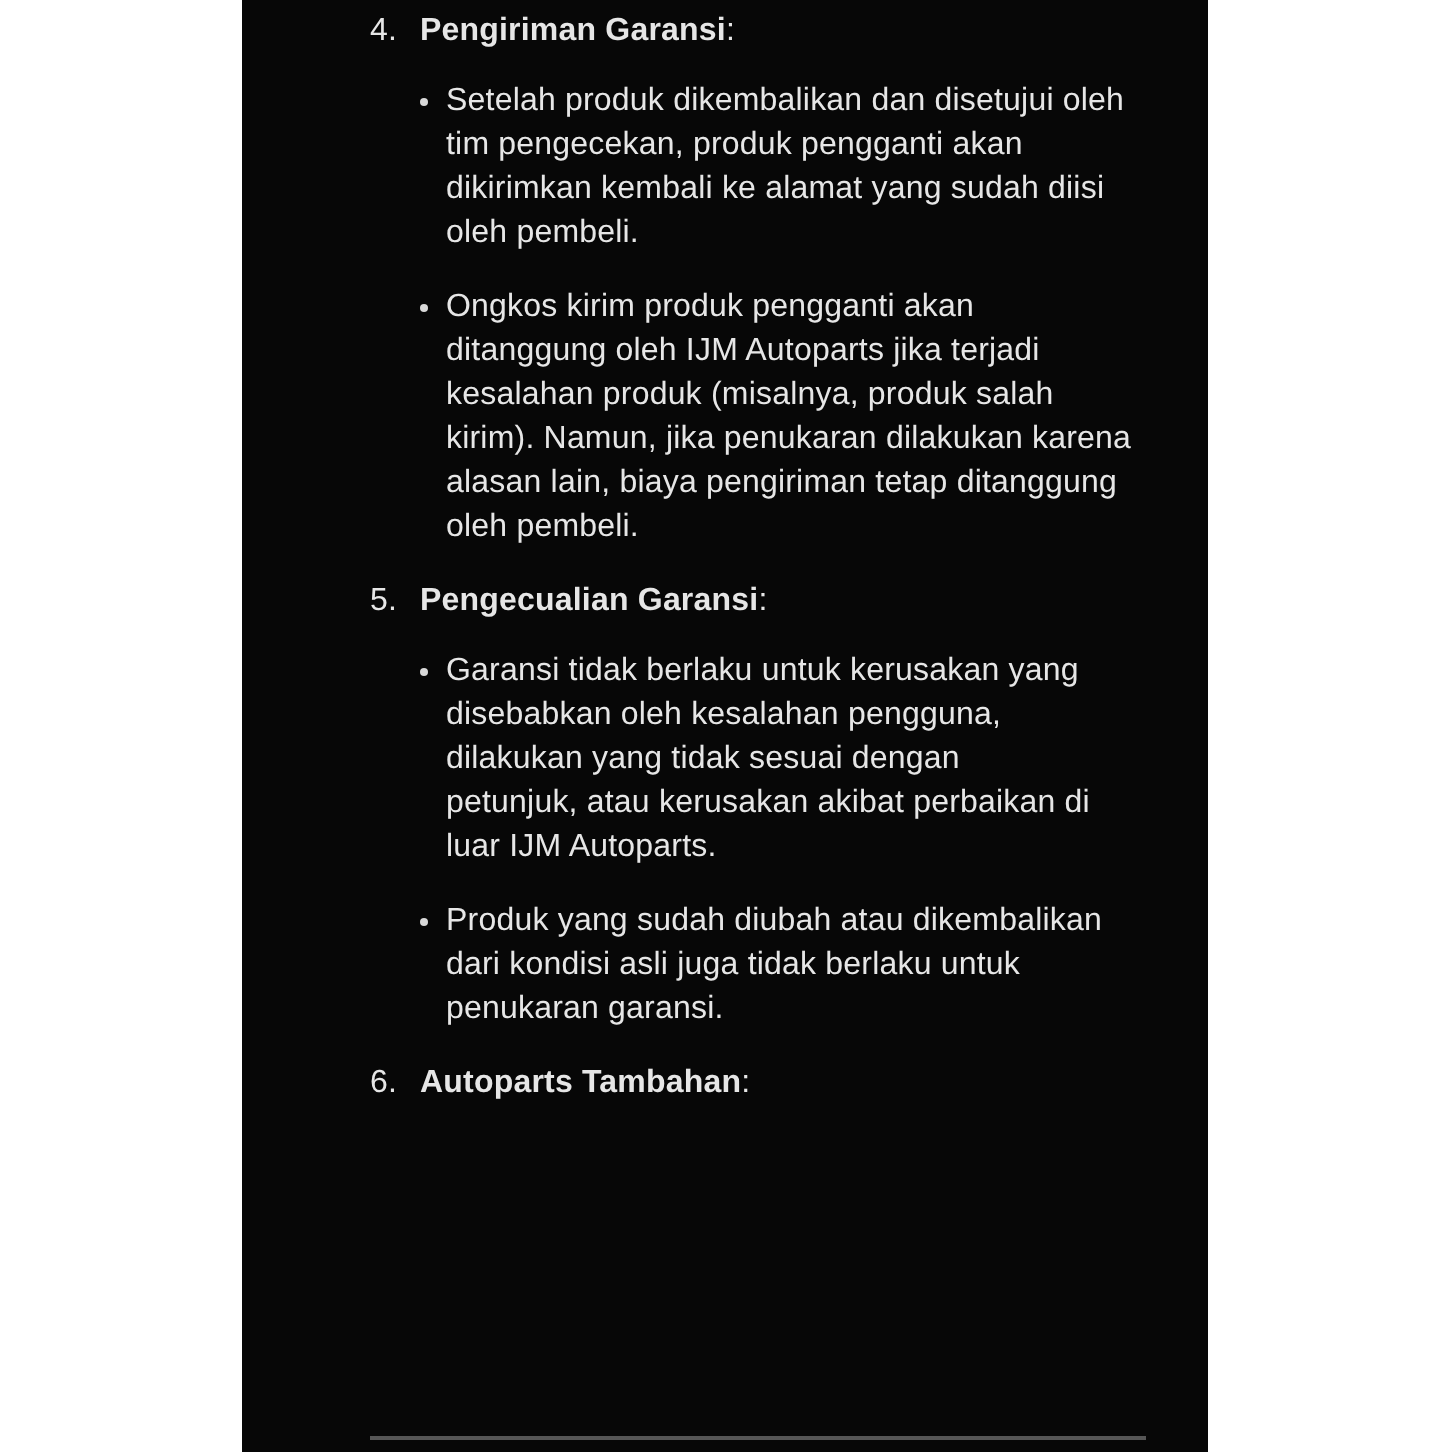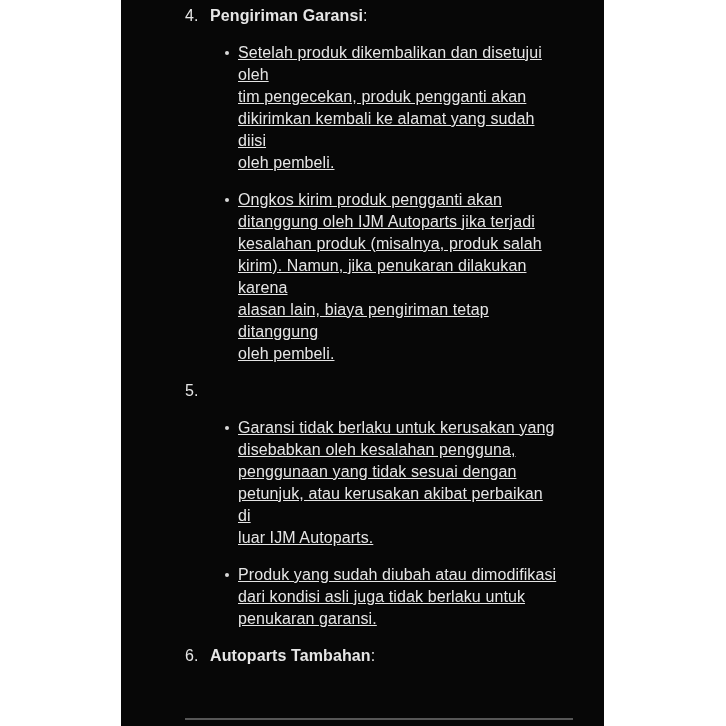--- a/index.html
+++ b/index.html
@@ -39,24 +39,23 @@
     margin: 0 0 13px 0;
   }
   .item-number {
     width: 25px;
     flex: 0 0 25px;
     font-weight: 400;
   }
   .item-title { font-weight: 700; }
   .item-colon { font-weight: 400; }
   .bullet-list {
-    margin: 15px;
+    margin: 0;
     padding: 0 0 0 24px;
     list-style: none;
-    text-decoration: underline;
   }
   .bullet-item {
     display: flex;
     margin: 0 0 15px 0;
   }
   .bullet-dot {
     flex: 0 0 14px;
     width: 14px;
     position: relative;
   }
@@ -107,33 +106,34 @@
 ditanggung oleh IJM Autoparts jika terjadi
 kesalahan produk (misalnya, produk salah
 kirim). Namun, jika penukaran dilakukan karena
 alasan lain, biaya pengiriman tetap ditanggung
 oleh pembeli.</div>
       </li>
     </ul>
 
     <div class="item-heading">
       <span class="item-number">5.</span>
+      <span><span class="item-title">Pengecualian Garansi</span><span class="item-colon">:</span></span>
     </div>
     <ul class="bullet-list">
       <li class="bullet-item">
         <span class="bullet-dot"></span>
         <div class="bullet-text">Garansi tidak berlaku untuk kerusakan yang
 disebabkan oleh kesalahan pengguna,
-penggunaan yang tidak sesuai dengan
+dilakukan yang tidak sesuai dengan
 petunjuk, atau kerusakan akibat perbaikan di
 luar IJM Autoparts.</div>
       </li>
       <li class="bullet-item">
         <span class="bullet-dot"></span>
-        <div class="bullet-text">Produk yang sudah diubah atau dimodifikasi
+        <div class="bullet-text">Produk yang sudah diubah atau dikembalikan
 dari kondisi asli juga tidak berlaku untuk
 penukaran garansi.</div>
       </li>
     </ul>
 
     <div class="item-heading">
       <span class="item-number">6.</span>
       <span><span class="item-title">Autoparts Tambahan</span><span class="item-colon">:</span></span>
     </div>
     <ul class="bullet-list">

